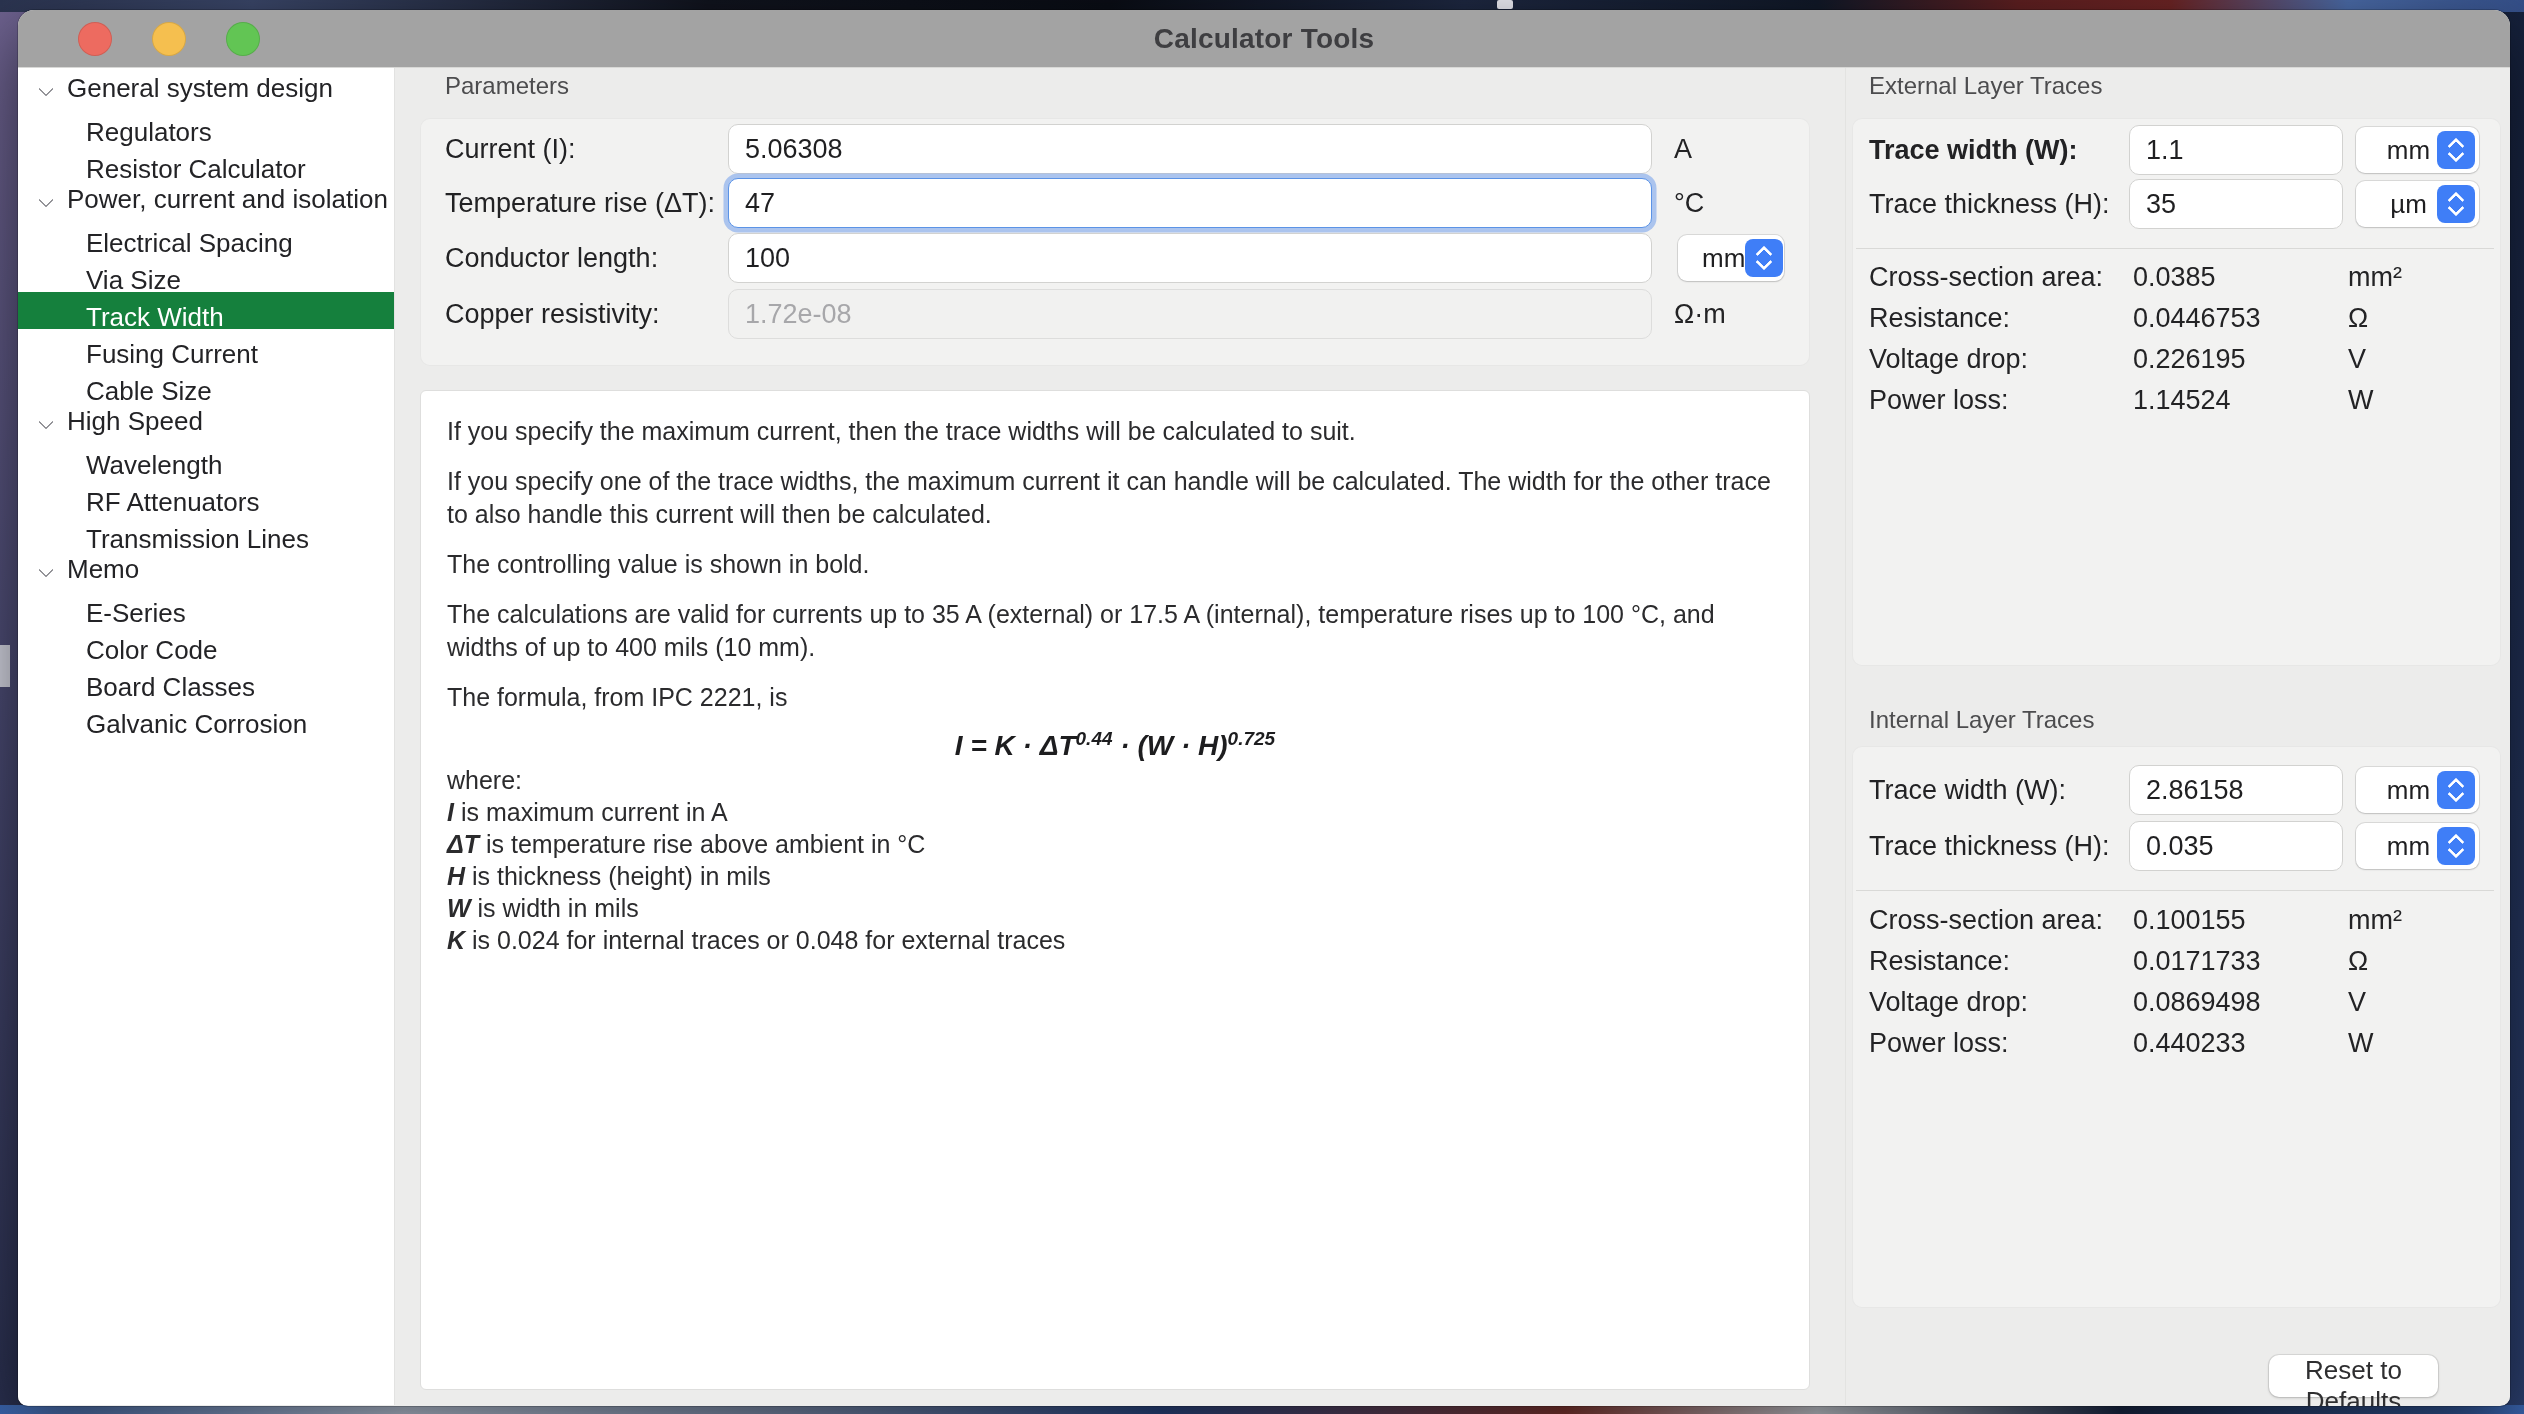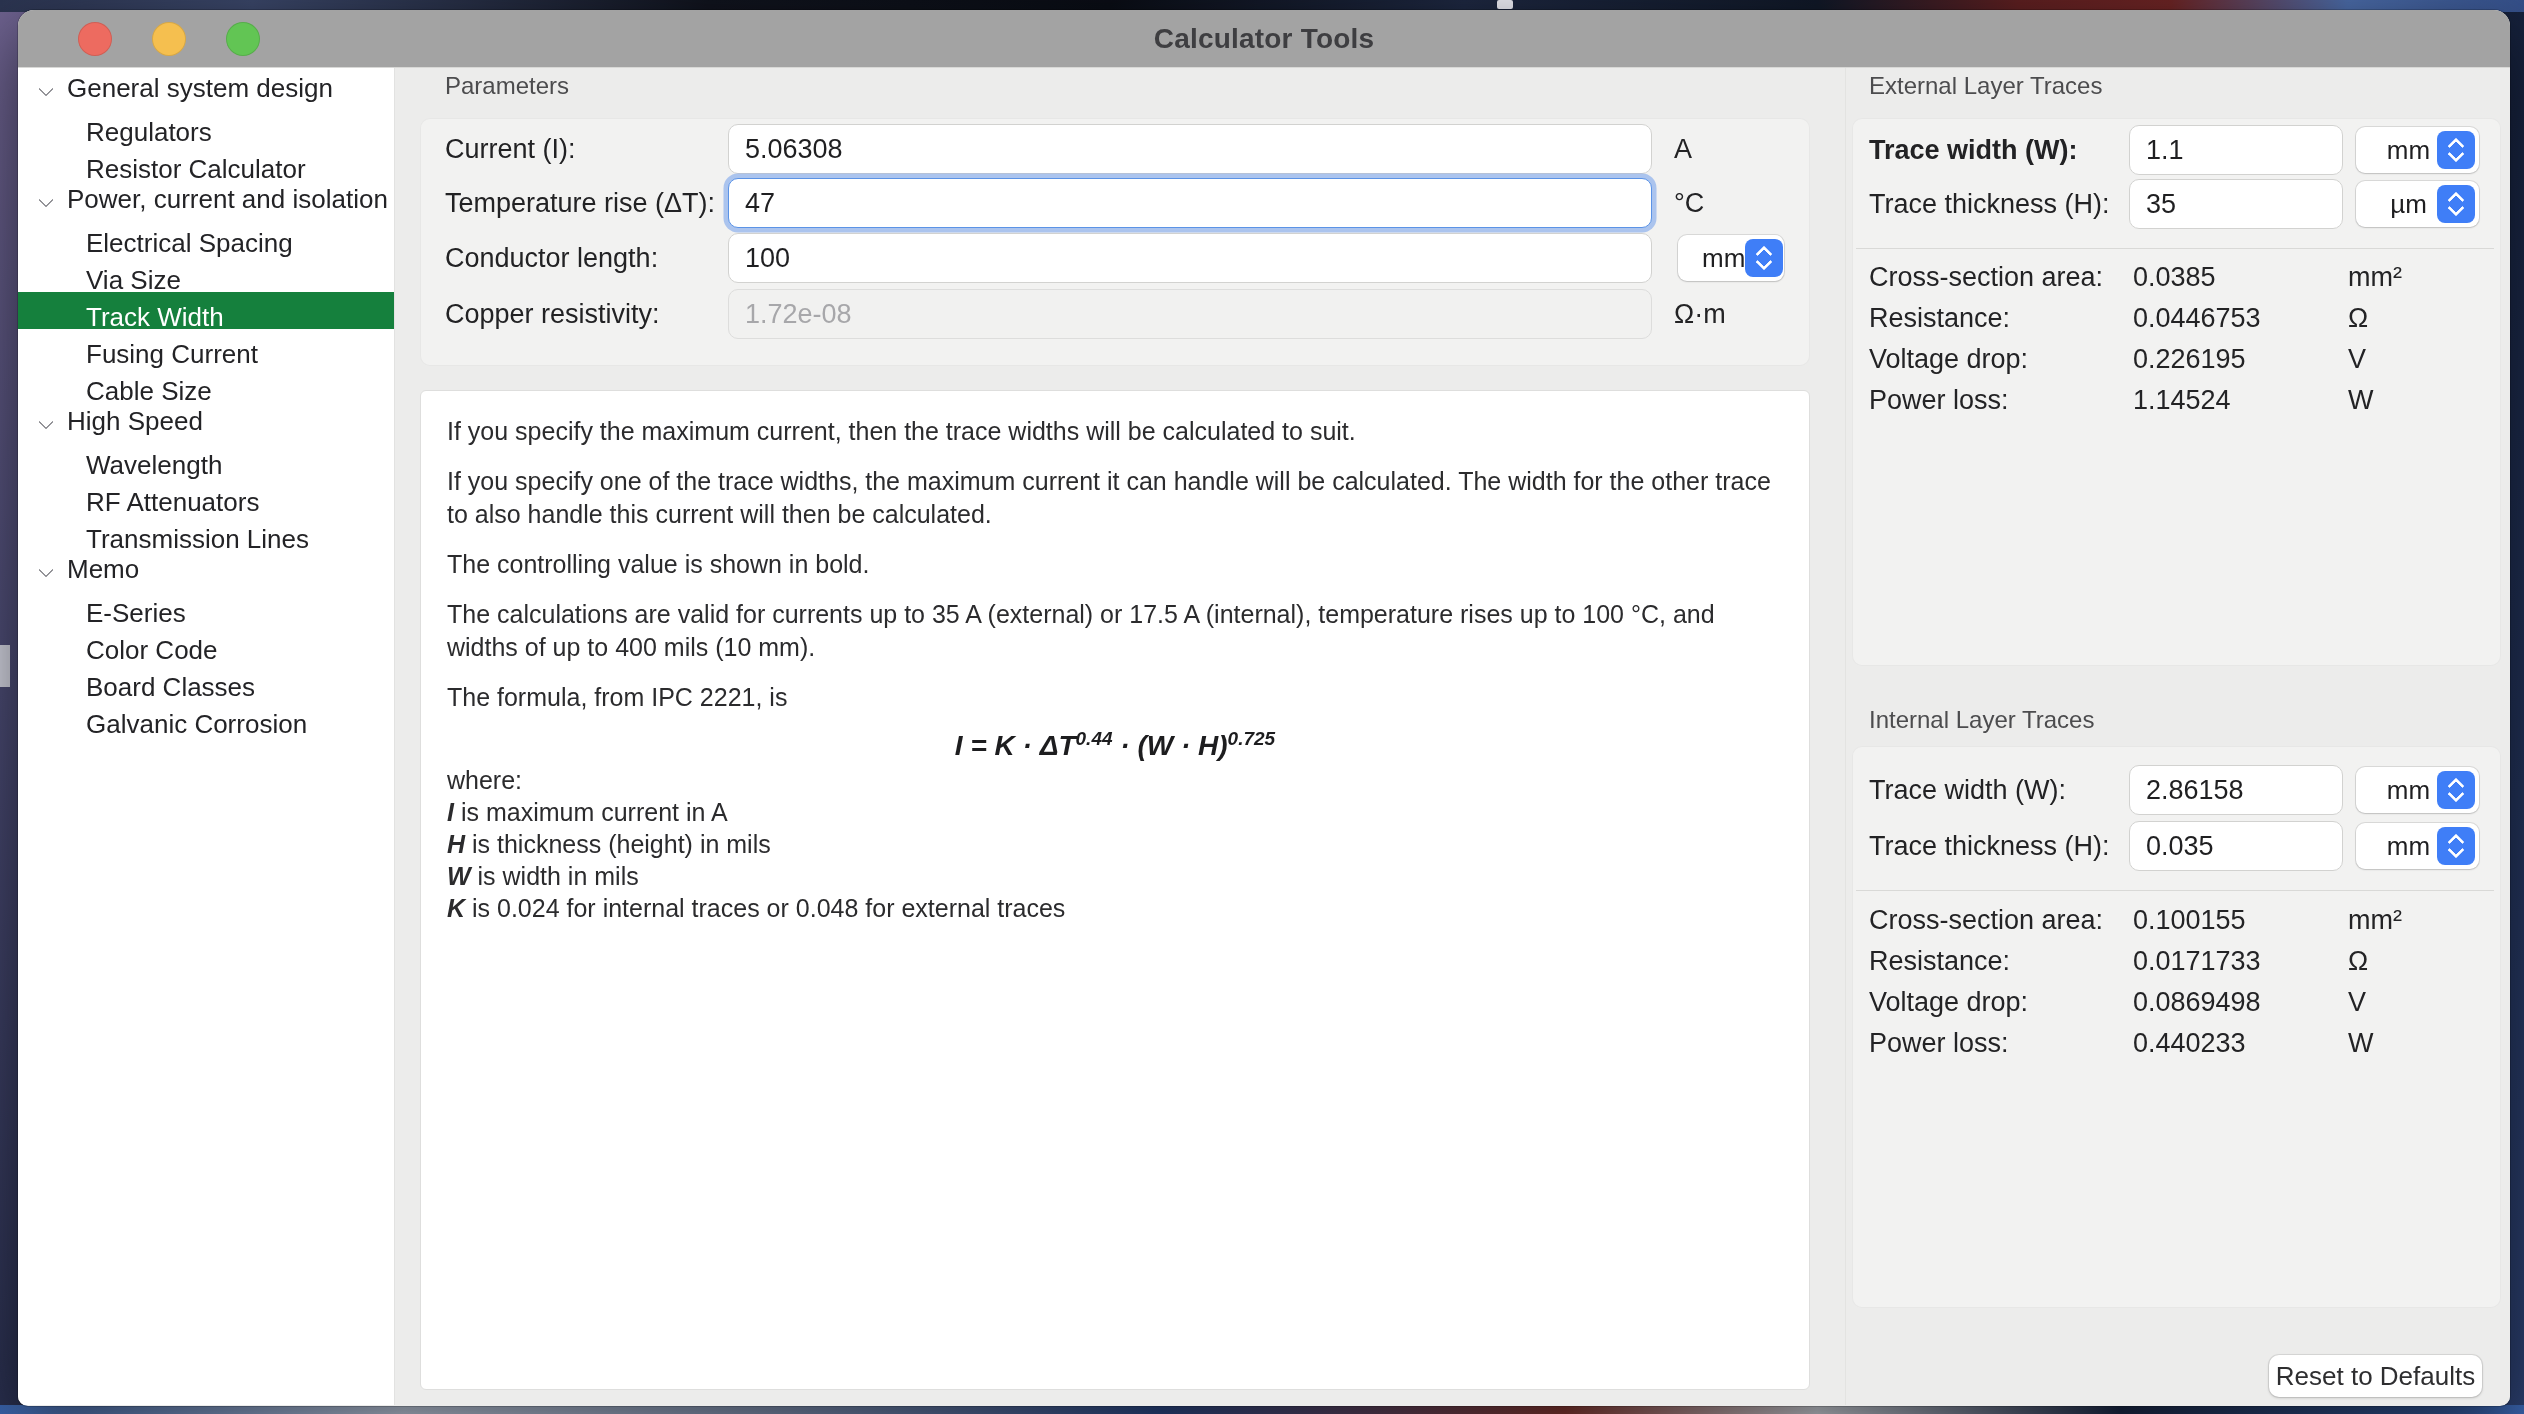--- a/index.html
+++ b/index.html
@@ -98,21 +98,21 @@
   .rrow-input .tinput { left:283px; top:0; width:214px; height:50px; }
   .rrow-input .unit-popup { left:510px; top:2px; width:123px; }
 
   .divider { position:absolute; left:10px; width:638px; height:1px; background:#d9d9d7; }
 
   .result-row { position:absolute; left:0; width:100%; height:36px; line-height:36px; font-size:27px; color:#232325; }
   .result-row .rlabel { position:absolute; left:23px; white-space:nowrap;text-align:right; }
   .result-row .rvalue { position:absolute; left:287px; white-space:nowrap; }
   .result-row .runit  { position:absolute; left:502px; white-space:nowrap; }
 
-  .reset-btn { position:absolute; left:423px; top:1287px; width:213px; height:42px;
+  .reset-btn { position:absolute; left:423px; top:1287px; width:169px; height:42px;
     background:#ffffff; border:none; border-radius:10px; font-size:26px; color:#2e2e30;
     font-family:inherit; box-shadow:0 0 0 1px rgba(0,0,0,.08), 0 1px 3px rgba(0,0,0,.18); }
 </style>
 </head>
 <body>
 
 <div class="desktop">
   <div class="desk-top"></div>
   <div class="desk-notch"></div>
   <div class="desk-left-flare"></div>
@@ -229,20 +229,21 @@
 
       <div class="desc-box">
         <p>If you specify the maximum current, then the trace widths will be calculated to suit.</p>
         <p>If you specify one of the trace widths, the maximum current it can handle will be calculated. The width for the other trace to also handle this current will then be calculated.</p>
         <p>The controlling value is shown in bold.</p>
         <p>The calculations are valid for currents up to 35 A (external) or 17.5 A (internal), temperature rises up to 100 °C, and widths of up to 400 mils (10 mm).</p>
         <p class="tight">The formula, from IPC 2221, is</p>
         <div class="formula"><span>I = K · ΔT</span><sup>0.44</sup><span> · (W · H)</span><sup>0.725</sup></div>
         <div class="where-line">where:</div>
         <div class="where-line"><b>I</b><span> is maximum current in A</span></div>
+        <div class="where-line"><b>ΔT</b><span> is temperature rise above ambient in °C</span></div>
         <div class="where-line"><b>H</b><span> is thickness (height) in mils</span></div>
         <div class="where-line"><b>W</b><span> is width in mils</span></div>
         <div class="where-line"><b>K</b><span> is 0.024 for internal traces or 0.048 for external traces</span></div>
       </div>
     </section>
 
     <aside class="rightpanel">
 
       <div class="sec-label ext">External Layer Traces</div>
       <div class="group-box ext-box"></div>

